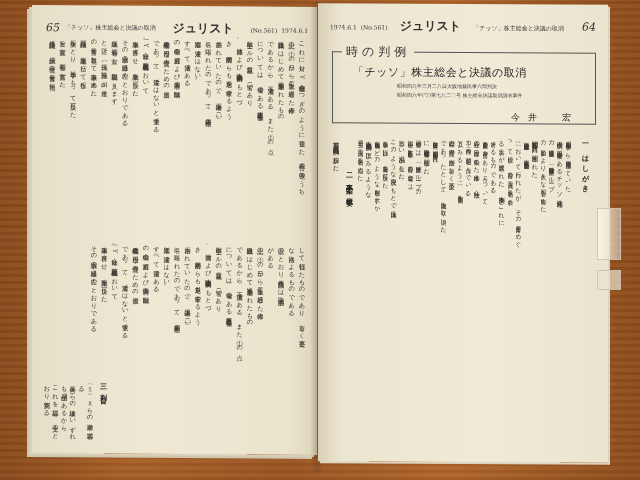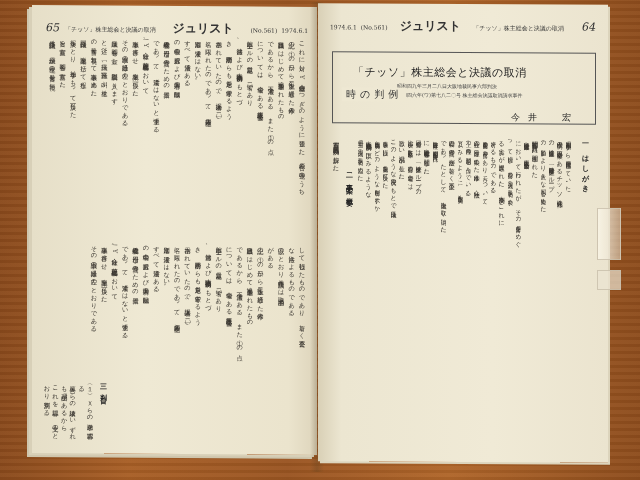--- a/index.html
+++ b/index.html
@@ -16,37 +16,37 @@
     background:linear-gradient(90deg,#d9d0b6 0%,#ece6d1 8%,#f0ead6 60%,#ebe4cf 100%);
     transform:skewY(0.3deg);box-shadow:2px 2px 0 #dcd4bc;}
   .gutter{position:absolute;left:310px;top:2px;width:14px;height:470px;
     background:linear-gradient(90deg,rgba(0,0,0,0.0),rgba(80,60,30,0.25),rgba(0,0,0,0));}
   .header{position:absolute;top:14px;font-size:6px;color:#333;display:flex;align-items:baseline;gap:8px;white-space:nowrap;}
   .pno{font-size:11px;font-style:italic;color:#333;}
   .journal{font-weight:bold;font-size:12px;}
   .cols{position:absolute;display:flex;flex-direction:row-reverse;gap:2px;}
   .col{writing-mode:vertical-rl;font-size:6.2px;line-height:8.4px;color:#3a3630;overflow:hidden;letter-spacing:0.6px;}
   .box{position:absolute;left:14px;top:48px;width:262px;height:70px;border:1px solid #555;}
-  .box-label{position:absolute;left:24px;top:40px;background:#eee8d3;padding:0 4px;font-size:10px;letter-spacing:4px;color:#333;margin-top:44px;}
+  .box-label{position:absolute;left:24px;top:40px;background:#eee8d3;padding:0 4px;font-size:12px;letter-spacing:4px;color:#333;}
   .title{position:absolute;left:20px;top:12px;font-size:11px;color:#222;letter-spacing:0.5px;}
   .sub{position:absolute;left:64px;font-size:5px;color:#444;}
   .author{position:absolute;right:16px;top:58px;font-size:9px;letter-spacing:8px;color:#222;}
   .sec{position:absolute;writing-mode:vertical-rl;font-size:7px;font-weight:bold;color:#222;letter-spacing:2px;}
   .tab{position:absolute;left:597px;top:208px;width:22px;height:50px;
     background:linear-gradient(90deg,rgba(250,245,230,0.85),rgba(220,210,190,0.6));border:1px solid rgba(200,190,170,0.8);}
   .tab2{position:absolute;left:597px;top:270px;width:22px;height:18px;background:rgba(235,228,210,0.7);border:1px solid rgba(200,190,170,0.8);}
 </style>
 </head>
 <body>
 
 <div class="woodgrain"></div>
 
 <div class="page page-left">
   <div class="header" style="left:14px;width:262px;justify-content:space-between;">
-    <span style="display:flex;gap:5px;align-items:flex-end;">
+    <span style="display:flex;gap:5px;align-items:center;">
       <span class="pno">65</span>
       <span>「チッソ」株主総会と決議の取消</span>
     </span>
     <span class="journal">ジュリスト</span>
     <span style="display:flex;gap:4px;">
       <span>(No.561)</span>
       <span>1974.6.1</span>
     </span>
   </div>
 

